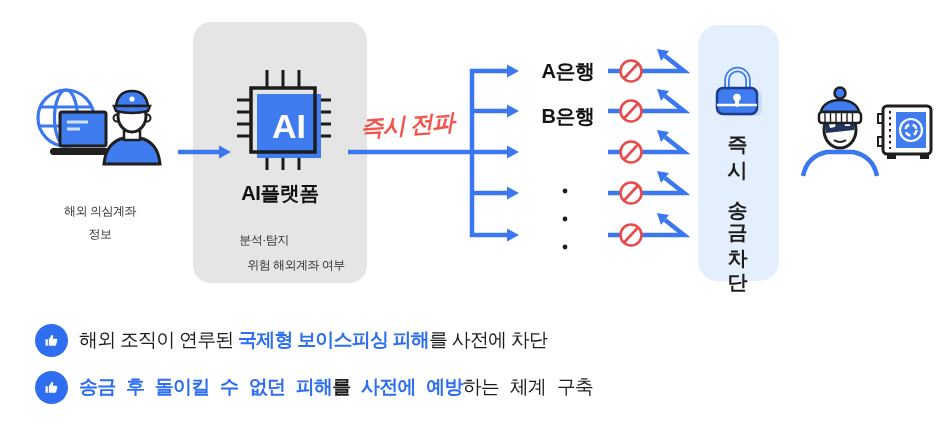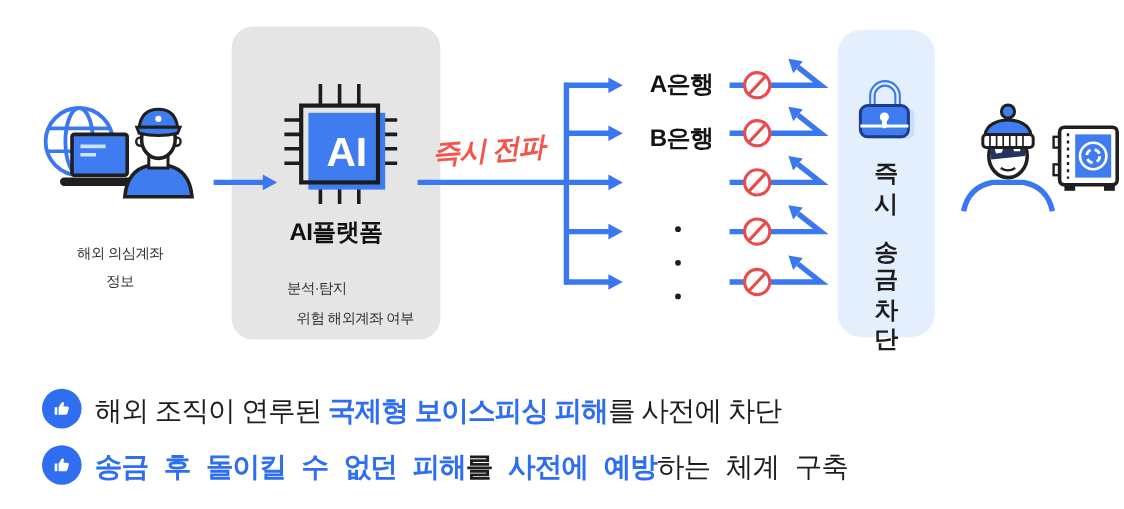--- a/index.html
+++ b/index.html
@@ -10,21 +10,21 @@
   .panel-gray{left:193px;top:22px;width:174px;height:261px;border-radius:18px;background:#e5e5e6;}
   .panel-blue{left:698px;top:25px;width:81px;height:256px;border-radius:20px;background:#e3effc;}
   .big-label{font-size:20px;font-weight:700;color:#111;letter-spacing:-0.5px;}
   .sub-label{font-size:12px;font-weight:400;color:#2e2e2e;letter-spacing:-0.5px;line-height:23px;}
   .bank-label{font-size:20px;font-weight:700;color:#131313;letter-spacing:-0.5px;line-height:28px;}
   .propagate{font-size:23px;font-weight:700;font-style:italic;color:#f4544c;
              transform:rotate(-4deg);letter-spacing:-1px;}
   .vword{writing-mode:vertical-rl;text-orientation:upright;font-size:20px;font-weight:600;
          color:#1d1d1d;letter-spacing:4px;}
   .vstack{display:flex;flex-direction:column;align-items:center;gap:16px;}
-  .bullet-text{font-size:23px;letter-spacing:-0.8px;white-space:nowrap;}
+  .bullet-text{font-size:19px;letter-spacing:-0.8px;white-space:nowrap;}
   .seg-plain{color:#1d1d1d;font-weight:500;}
   .seg-blue{color:#2e6ef2;font-weight:800;}
   .seg-darkbold{color:#1d1d1d;font-weight:800;}
   .thumb-circle{width:33px;height:33px;border-radius:50%;background:#2f6ef0;
                 display:flex;align-items:center;justify-content:center;}
 </style>
 </head>
 <body>
 
 <div class="stage">

